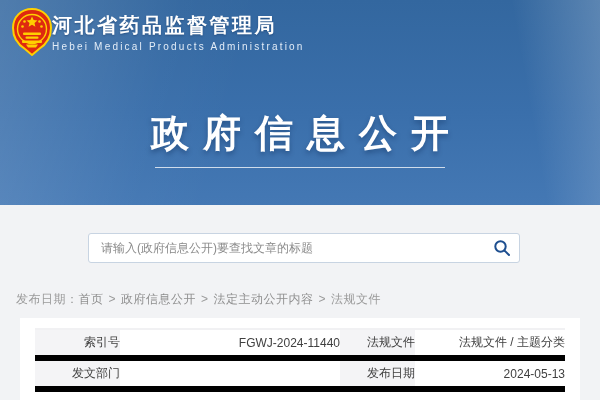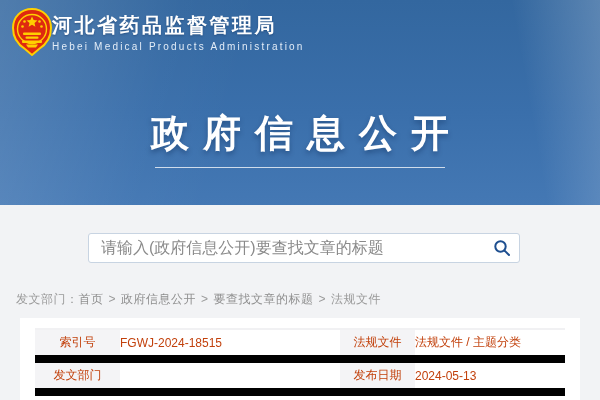--- a/index.html
+++ b/index.html
@@ -36,21 +36,21 @@
   }
   
   .content{position:relative;width:600px;height:195px;background:#f2f3f5;}
   .search-box{
     position:absolute;left:88px;top:28px;width:432px;height:30px;
     background:#fff;border:1px solid #c8d4e2;border-radius:3px;
     display:flex;align-items:center;box-sizing:border-box;
   }
   .search-input{
     flex:1;border:none;outline:none;background:transparent;
-    font-size:16px;color:#ec4899;padding:0 8px 0 12px;
+    font-size:12px;color:#ec4899;padding:0 8px 0 12px;
     font-family:"Liberation Sans","DejaVu Sans",sans-serif;
   }
   .search-input::placeholder{color:#8a8a8a;}
   .search-btn{
     width:34px;height:28px;border:none;background:transparent;cursor:pointer;
     display:flex;align-items:center;justify-content:center;padding:0;
   }
   .breadcrumb{
     position:absolute;left:16px;top:86px;font-size:12px;color:#9a9a9a;letter-spacing:0.5px;
   }
@@ -58,22 +58,22 @@
   .breadcrumb .sep{margin:0 5px;color:#9a9a9a;}
   .panel{
     position:absolute;left:20px;top:113px;width:560px;height:300px;
     background:#fff;box-sizing:border-box;padding:10px 15px 0 15px;
   }
   table.info{
     width:530px;border-collapse:collapse;table-layout:fixed;
     border-top:2px solid #f1f1f3;font-size:12px;
   }
   table.info td{
-    border-bottom:8px solid #000000;height:25px;padding:0;
-    color:#c2410c;vertical-align:middle;
+    border-bottom:6px solid #000000;height:25px;padding:0;
+    color:#404040;vertical-align:middle;text-align:right;
   }
   td.lbl{background:#f4f4f6;text-align:center;color:#4a4a4a;}
   td.val{background:#fff;padding-left:14px;text-align:left;}
 </style>
 </head>
 <body>
 
 <div class="banner">
   <div class="logo">
     <svg class="logo-emblem" viewBox="0 0 40 48">
@@ -103,35 +103,35 @@
     <input class="search-input" type="text" placeholder="请输入(政府信息公开)要查找文章的标题" style="">
     <button class="search-btn">
       <svg width="18" height="18" viewBox="0 0 18 18">
         <circle cx="7.5" cy="7.5" r="5.2" fill="none" stroke="#1d4e8f" stroke-width="2"></circle>
         <line x1="11.6" y1="11.6" x2="16" y2="16" stroke="#1d4e8f" stroke-width="2" stroke-linecap="round"></line>
       </svg>
     </button>
   </div>
 
   <div class="breadcrumb">
-    <span>发文部门：</span><a>首页</a><span class="sep">&gt;</span><a>政府信息公开</a><span class="sep">&gt;</span><a>要查找文章的标题</a><span class="sep">&gt;</span><span>法规文件</span>
+    <span>发布日期：</span><a>首页</a><span class="sep">&gt;</span><a>政府信息公开</a><span class="sep">&gt;</span><a>法定主动公开内容</a><span class="sep">&gt;</span><span>法规文件</span>
   </div>
 
   <div class="panel">
     <table class="info">
       <colgroup>
           <col style="width:85px">
           <col style="width:220px">
           <col style="width:75px">
           <col style="width:150px">
         </colgroup>
       <tbody>
           <tr>
         <td class="lbl">索引号</td>
-        <td class="val">FGWJ-2024-18515</td>
+        <td class="val">FGWJ-2024-11440</td>
         <td class="lbl">法规文件</td>
         <td class="val">法规文件 / 主题分类</td>
       </tr>
       <tr>
         <td class="lbl">发文部门</td>
         <td class="val"></td>
         <td class="lbl">发布日期</td>
         <td class="val">2024-05-13</td>
       </tr>
     </tbody>

